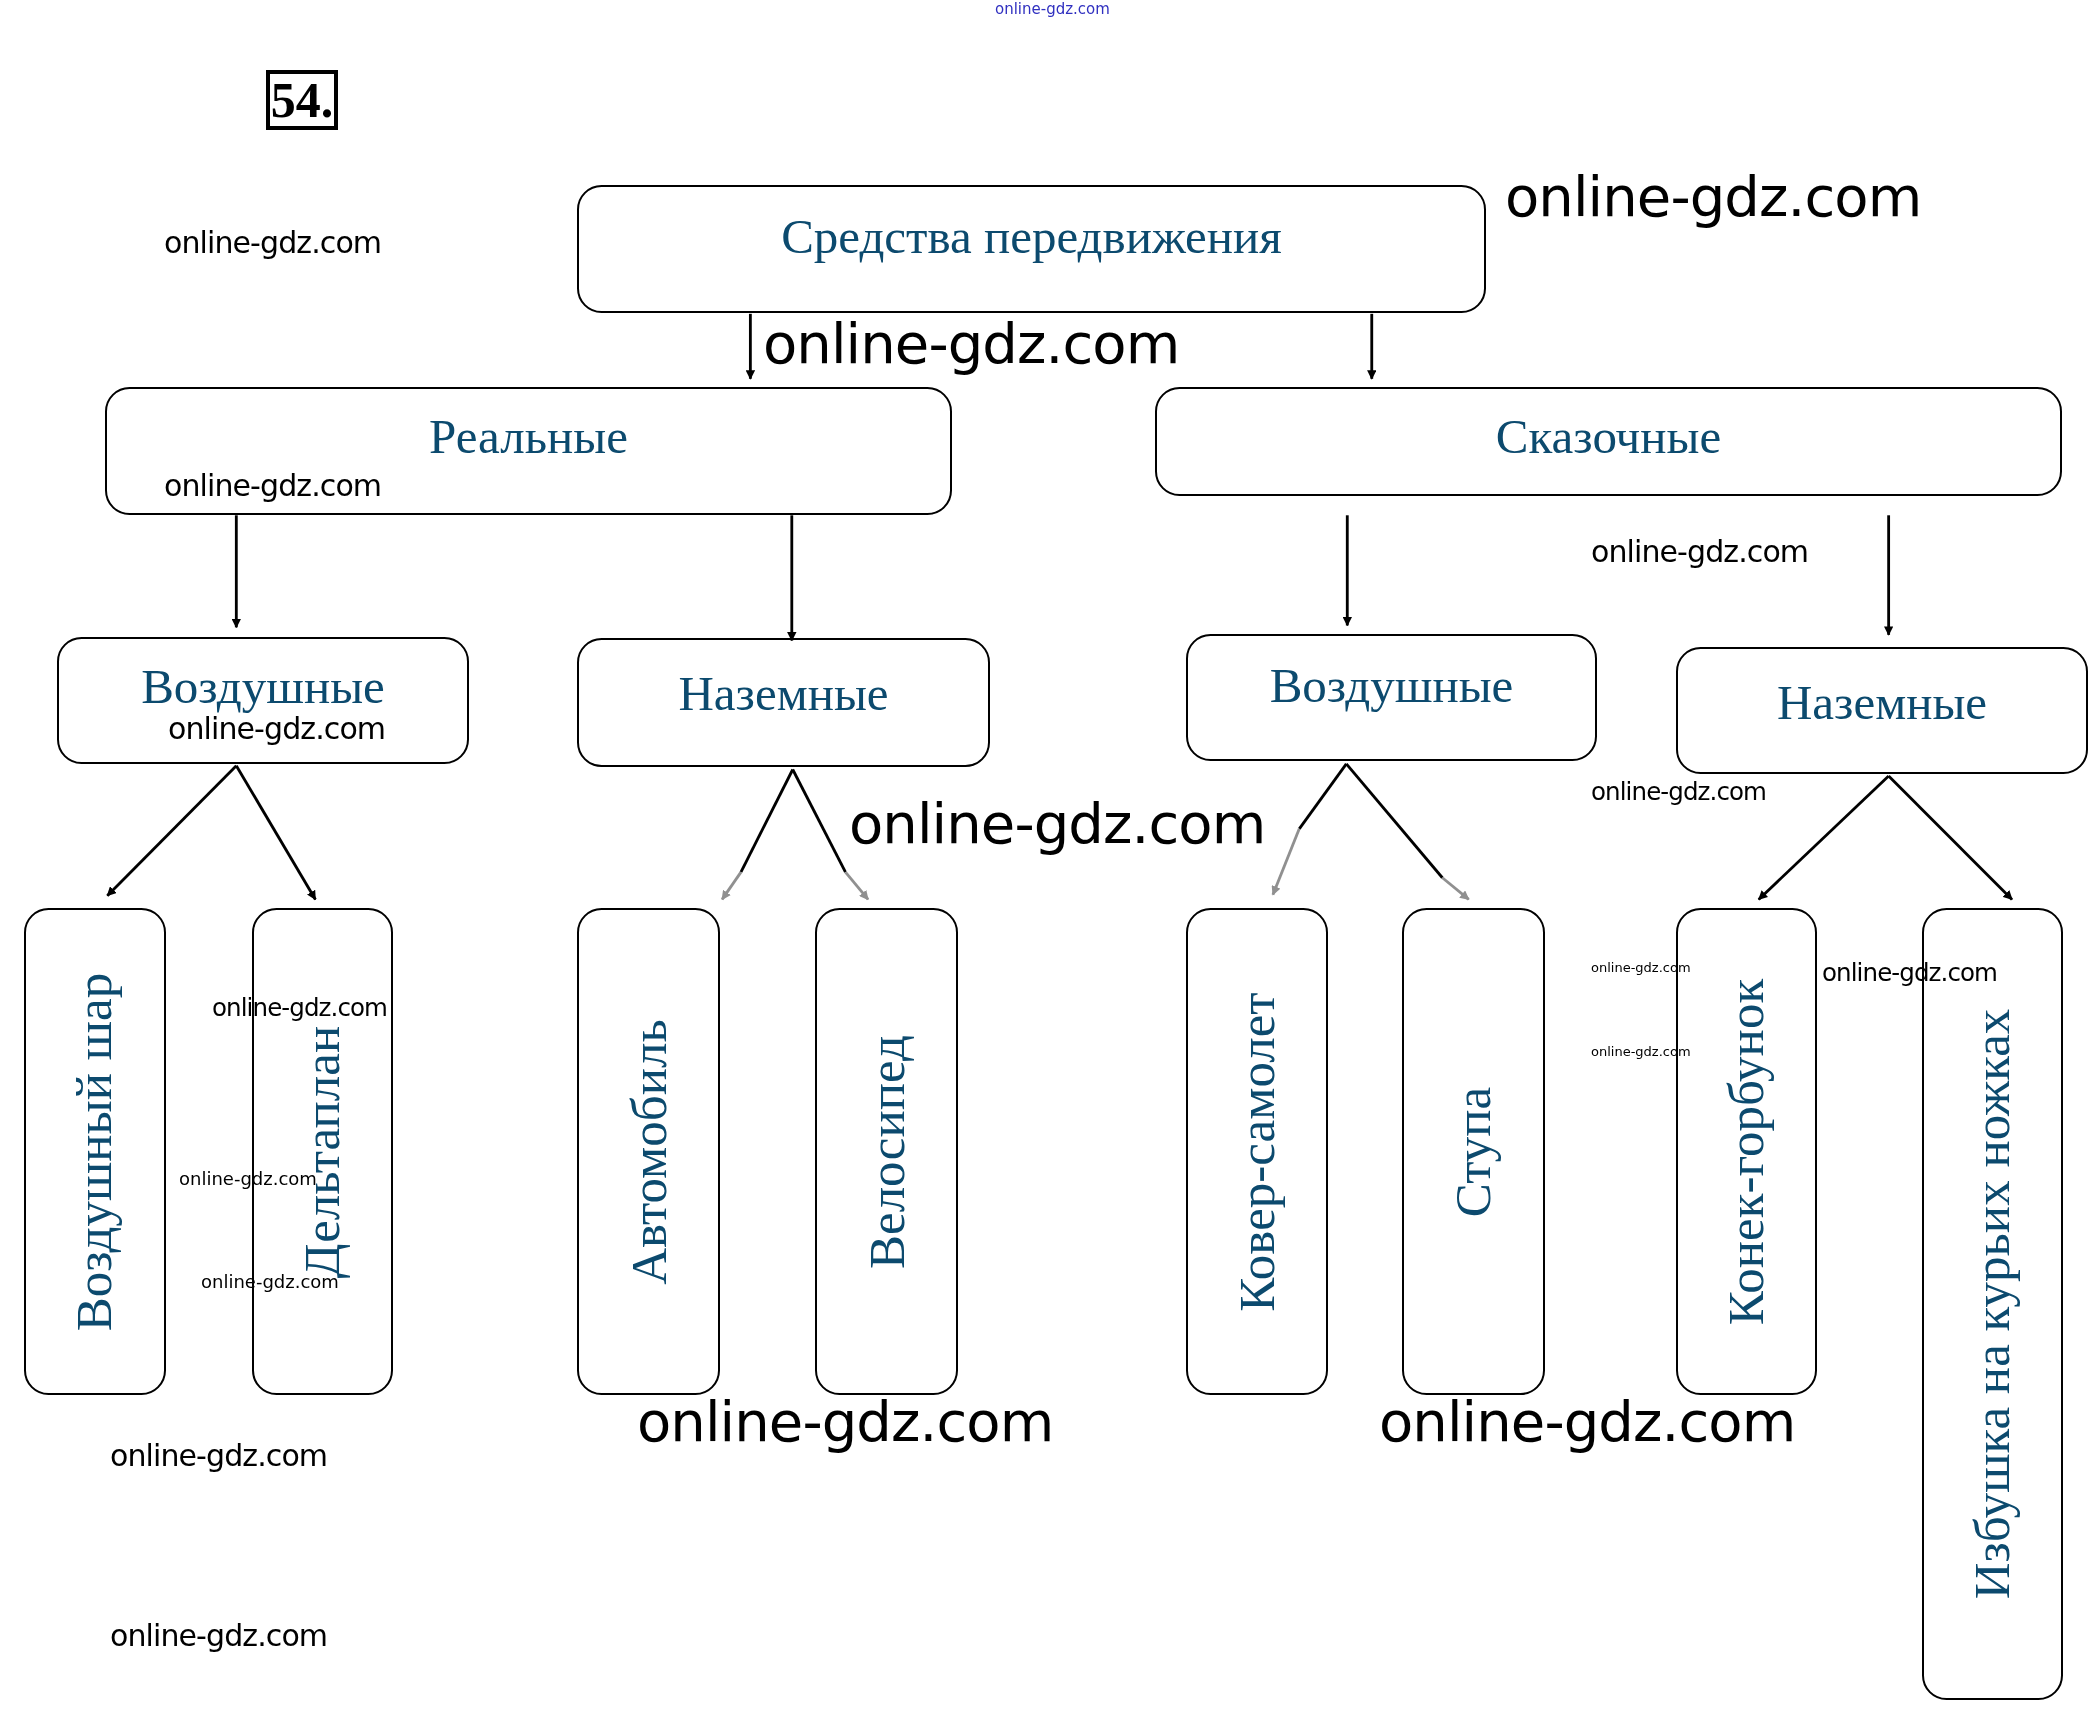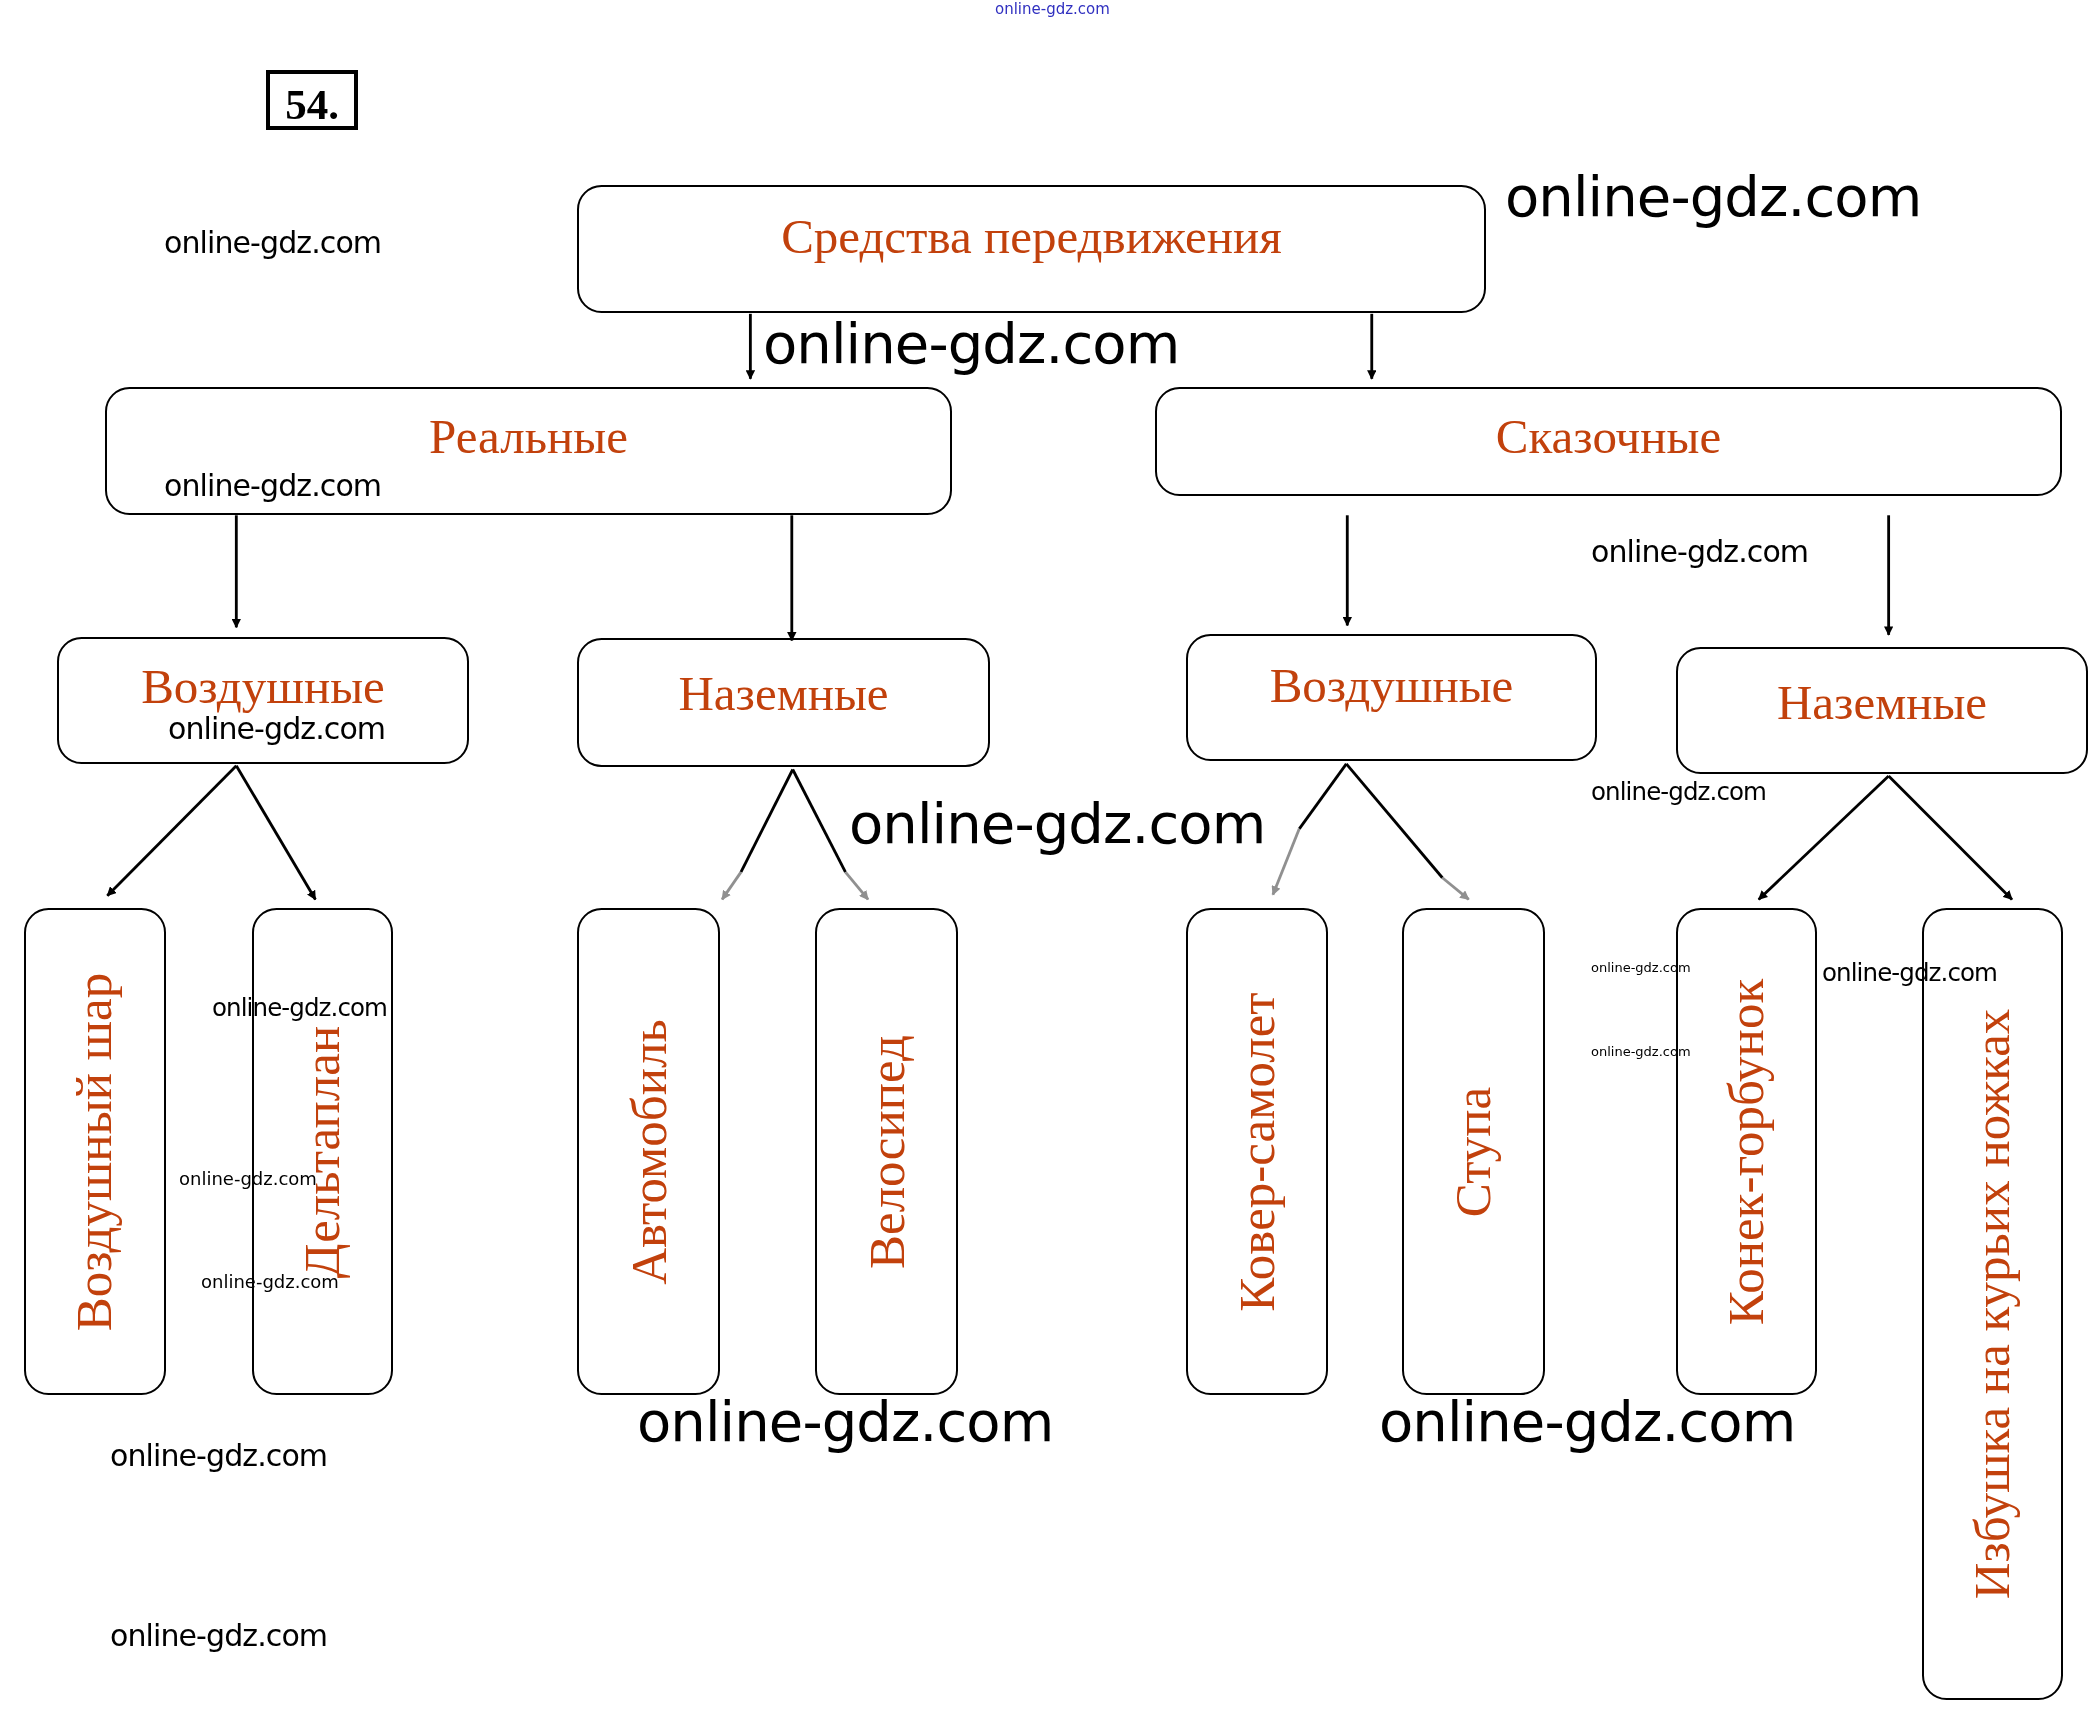--- a/index.html
+++ b/index.html
@@ -1,32 +1,32 @@
 <!DOCTYPE html>
 <html style="font-size:15px"><head>
 <meta charset="utf-8">
 <style>
   html, body { margin:0; padding:0; background:#ffffff; }
   body { width:2092px; height:1732px; position:relative; overflow:hidden; }
   svg.lines { position:absolute; left:0; top:0; width:2092px; height:1732px; }
   .box {
     position:absolute; box-sizing:border-box; border:2.8px solid #000; border-radius:24.5px;
     background:transparent; display:flex; align-items:flex-start; justify-content:center;
-    font-family:"Liberation Serif", serif; color:#c2410c;
+    font-family:"Liberation Serif", serif; color:#0c4a6e;
   }
   .box .lbl { white-space:nowrap; }
   .lvl0 .lbl { font-size:49px; margin-top:21px; }
   .lvl1 .lbl { font-size:49px; margin-top:19px; }
   .lvl2 .lbl { font-size:49px; margin-top:19px; }
   .leaf { align-items:center; }
   .leaf .lbl { font-size:51px; transform:rotate(-90deg); display:inline-block; }
   .num-box {
-    position:absolute; left:266px; top:70px; width:92px; height:60px; box-sizing:border-box;
-    border:4.7px solid #000; font-family:"Liberation Serif", serif; font-weight:bold; font-size:43px;
-    display:flex; align-items:flex-end; justify-content:center; line-height:1;
+    position:absolute; left:266px; top:70px; width:72px; height:60px; box-sizing:border-box;
+    border:4.7px solid #000; font-family:"Liberation Serif", serif; font-weight:bold; font-size:50px;
+    display:flex; align-items:center; justify-content:center; line-height:1;
   }
   .wm { position:absolute; font-family:"DejaVu Sans", sans-serif; color:#000; white-space:nowrap; line-height:1; }
   .wm-xl { font-size:56px; font-weight:500; letter-spacing:-0.9px; }
   .wm-m { font-size:30px; letter-spacing:-0.9px; }
   .wm-s { font-size:24.5px; letter-spacing:-0.9px; }
   .wm-xs { font-size:13px; }
   .wm-top { font-size:15px; color:#3030c0; }
 </style>
 </head>
 <body>

